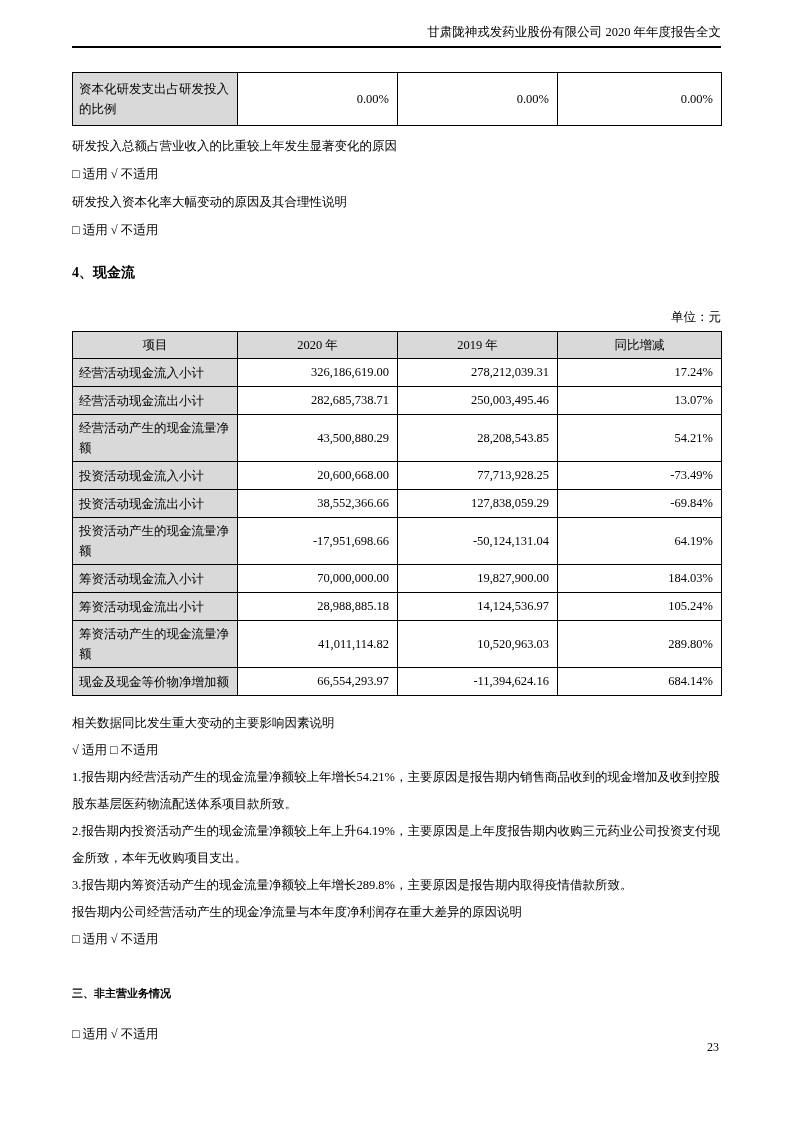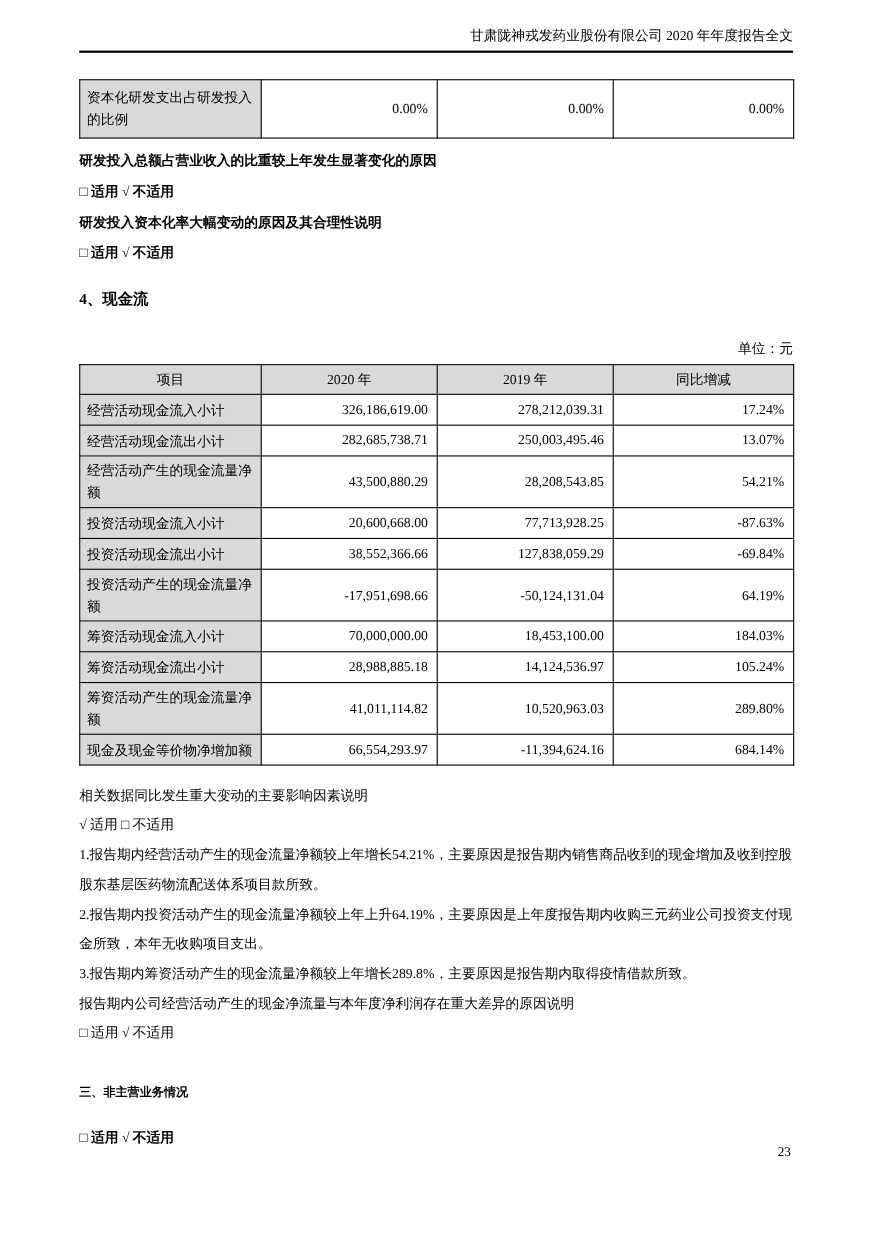--- a/index.html
+++ b/index.html
@@ -18,21 +18,21 @@
   td.lbl{background:#D9D9D9;text-align:left;padding:3px 6px;line-height:20px;}
   td.num{background:#fff;text-align:right;padding:3px 8px;}
   th.hdr{background:#D9D9D9;text-align:center;padding:3px 4px;}
   .top-table{margin-top:24px;}
   .top-table td{height:46px;}
   .cf-table{margin-top:6px;}
   .cf-table th{height:20px;}
   .cf-table tr.single td{height:21px;}
   .cf-table tr.tall td{height:39px;}
   
-  .line{margin:13px 0 0 0;line-height:15px;font-weight:bold;}
+  .line{margin:13px 0 0 0;line-height:15px;}
   .para{line-height:27px;margin:0;}
   .sec-heading{font-weight:bold;font-size:14px;margin:26px 0 0 0;line-height:18px;}
   .sec-heading-lg{font-weight:bold;font-size:11px;margin:30px 0 0 0;line-height:20px;}
   .unit{margin-top:28px;text-align:right;line-height:15px;}
   .notes-block{margin-top:14px;}
   .page-number{position:absolute;top:1040px;right:74px;font-size:12px;text-align:center;}
 </style>
 </head>
 <body>
 
@@ -96,38 +96,38 @@
     <tr class="tall">
       <td class="lbl">经营活动产生的现金流量净额</td>
       <td class="num">43,500,880.29</td>
       <td class="num">28,208,543.85</td>
       <td class="num">54.21%</td>
     </tr>
     <tr class="single">
       <td class="lbl">投资活动现金流入小计</td>
       <td class="num">20,600,668.00</td>
       <td class="num">77,713,928.25</td>
-      <td class="num">-87.63%</td>
+      <td class="num">-73.49%</td>
     </tr>
     <tr class="single">
       <td class="lbl">投资活动现金流出小计</td>
       <td class="num">38,552,366.66</td>
       <td class="num">127,838,059.29</td>
       <td class="num">-69.84%</td>
     </tr>
     <tr class="tall">
       <td class="lbl">投资活动产生的现金流量净额</td>
       <td class="num">-17,951,698.66</td>
       <td class="num">-50,124,131.04</td>
       <td class="num">64.19%</td>
     </tr>
     <tr class="single">
       <td class="lbl">筹资活动现金流入小计</td>
       <td class="num">70,000,000.00</td>
-      <td class="num">18,453,100.00</td>
+      <td class="num">19,827,900.00</td>
       <td class="num">184.03%</td>
     </tr>
     <tr class="single">
       <td class="lbl">筹资活动现金流出小计</td>
       <td class="num">28,988,885.18</td>
       <td class="num">14,124,536.97</td>
       <td class="num">105.24%</td>
     </tr>
     <tr class="tall">
       <td class="lbl">筹资活动产生的现金流量净额</td>

